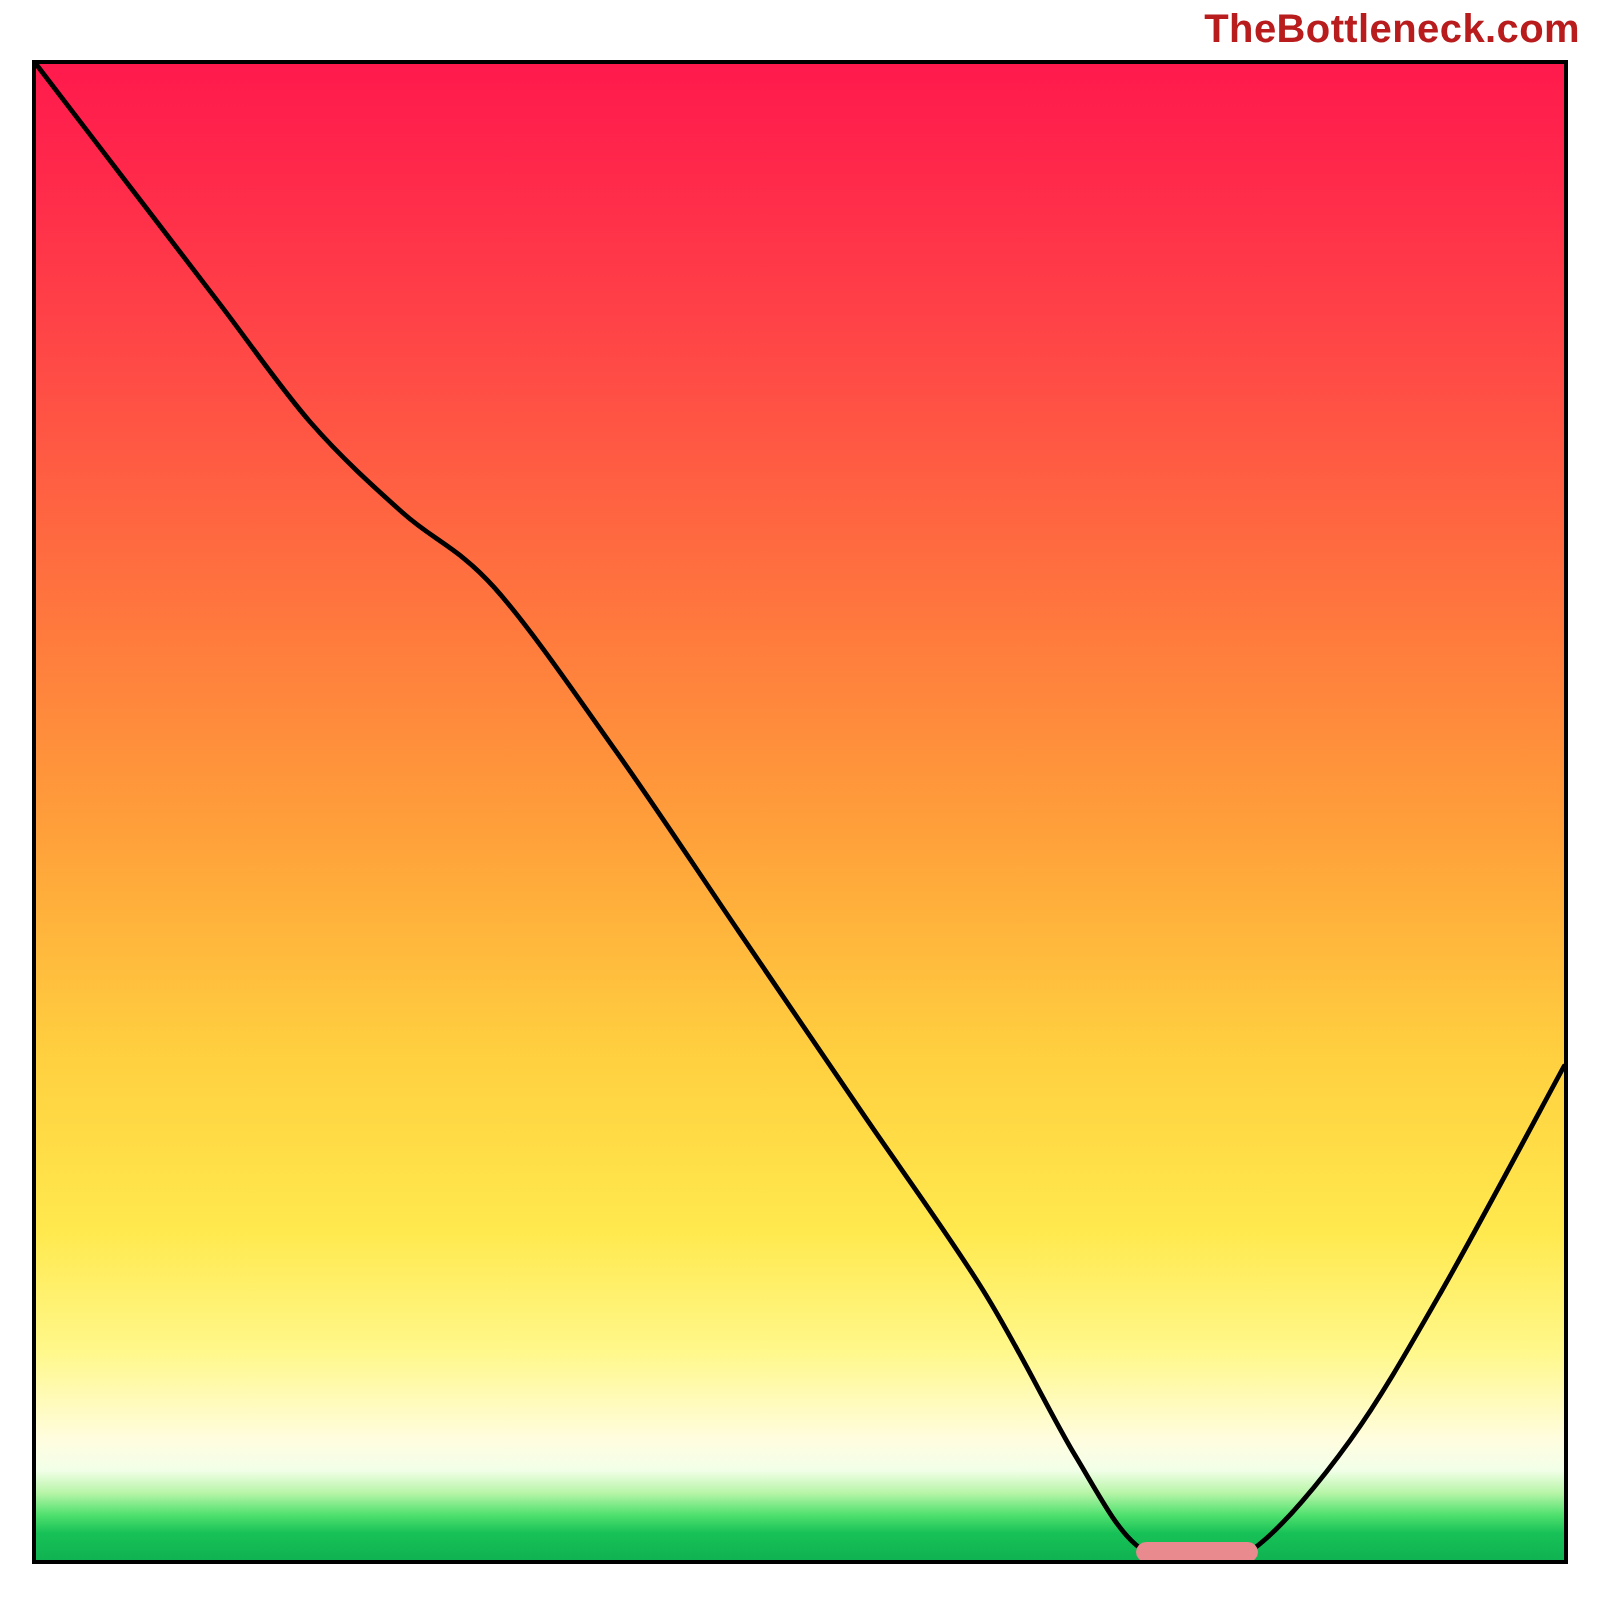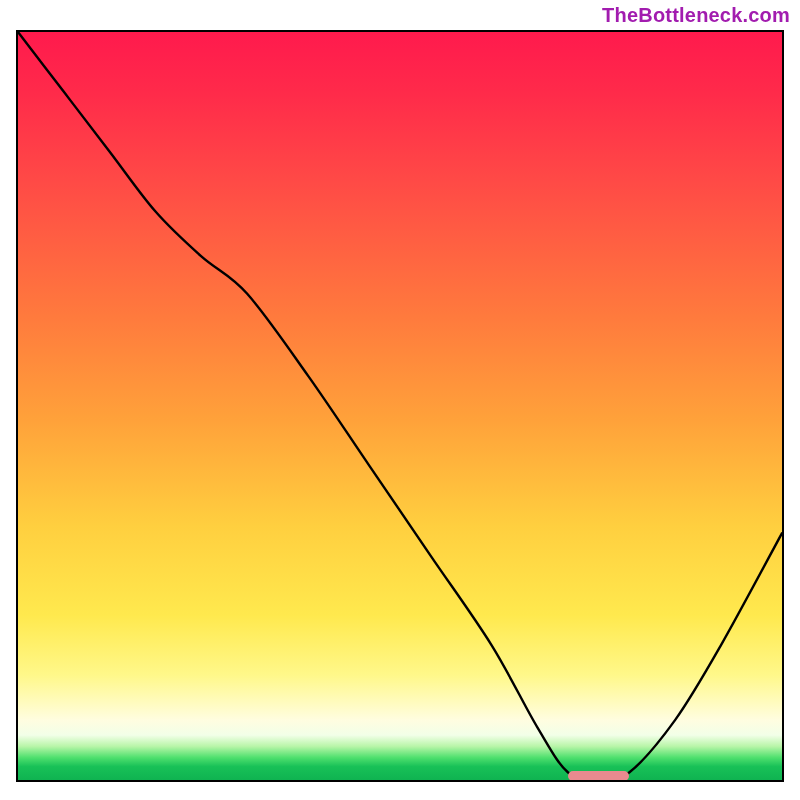--- a/index.html
+++ b/index.html
@@ -15,21 +15,21 @@
     position: relative;
     width: 800px;
     height: 800px;
   }
   .watermark {
     position: absolute;
     top: 4px;
     right: 10px;
     font-size: 20px;
     font-weight: 600;
-    color: #a21caf;
+    color: #b91c1c;
     letter-spacing: 0.2px;
     z-index: 10;
   }
   .plot-box {
     position: absolute;
     left: 16px;
     top: 30px;
     width: 768px;
     height: 752px;
     border: 2px solid #000;

